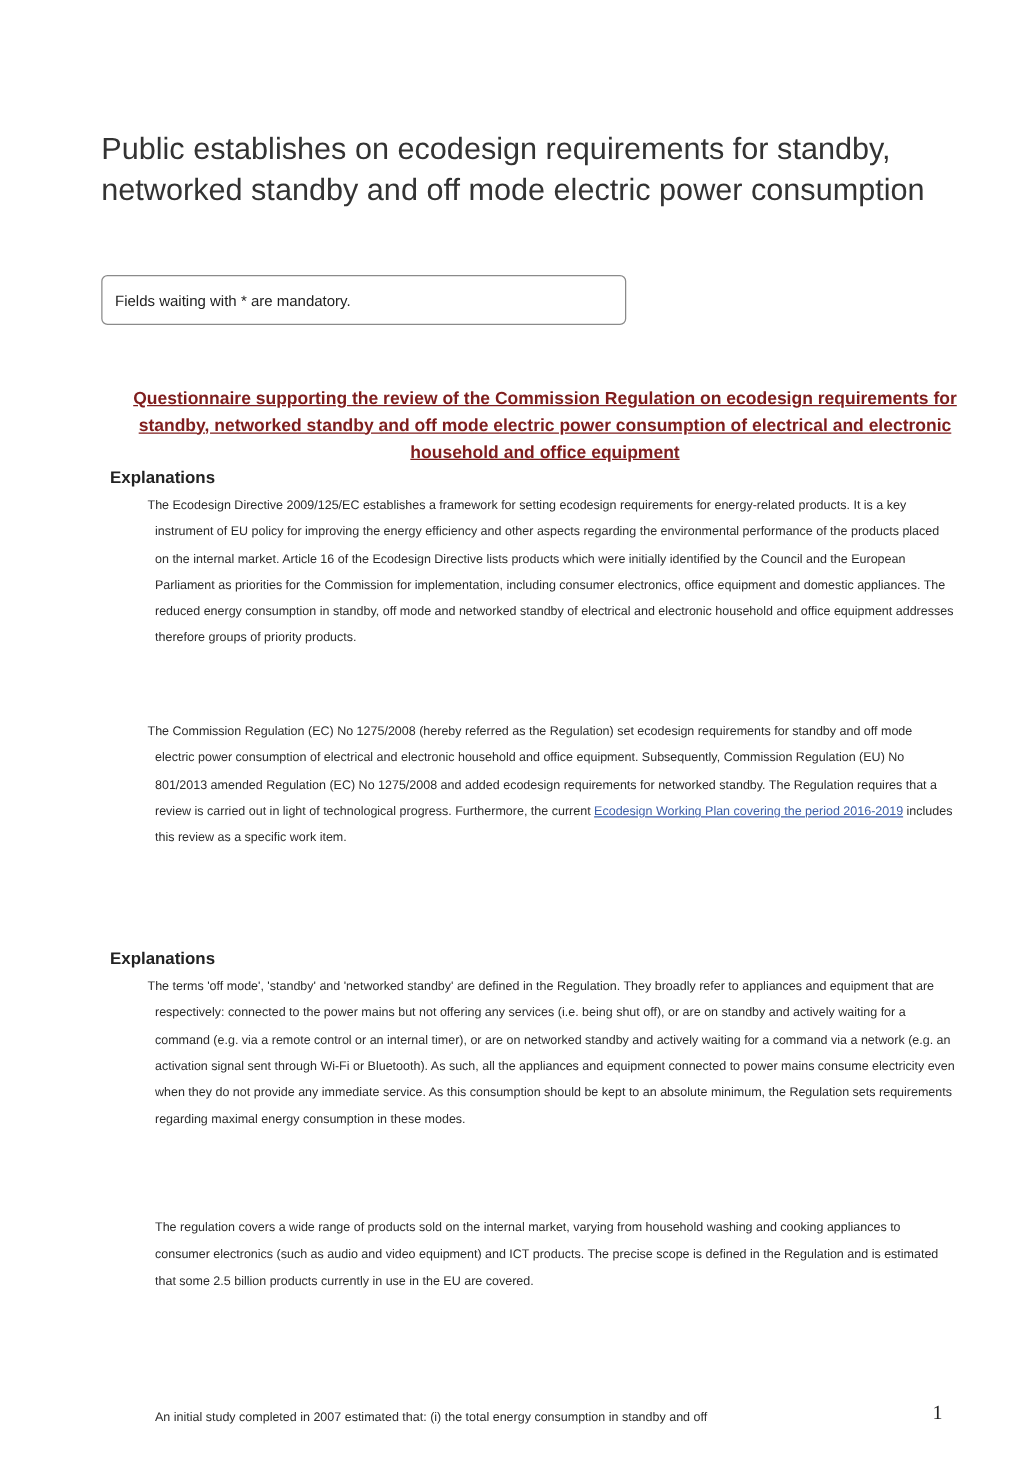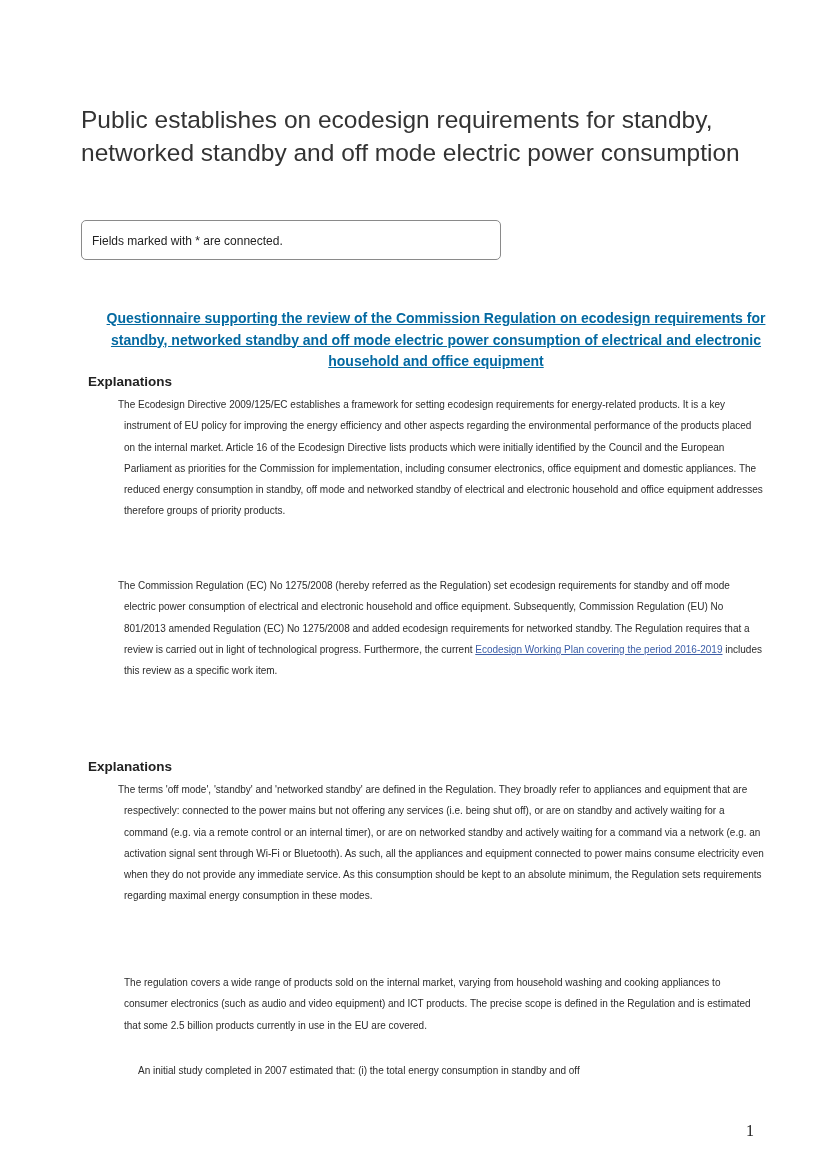--- a/index.html
+++ b/index.html
@@ -11,21 +11,21 @@
       position: absolute; left: 81px; top: 103px; width: 700px;
       font-size: 24.5px; line-height: 33px; color: #333333; font-weight: normal; margin: 0;
     }
     .mandatory-box {
       position: absolute; left: 81px; top: 220px; width: 420px; height: 40px;
       border: 1px solid #8a8a8a; border-radius: 5px; box-sizing: border-box;
       padding: 13px 0 0 10px; font-size: 12px; color: #222;
     }
     .q-heading {
       position: absolute; left: 100px; top: 308px; width: 672px; text-align: center;
-      font-size: 14px; font-weight: bold; line-height: 21.5px; color: #0369a1;
+      font-size: 14px; font-weight: bold; line-height: 21.5px; color: #7f1d1d;
       text-decoration: underline;
     }
     .section-title {
       position: absolute; font-weight: bold; font-size: 13.5px; color: #222;
     }
     .para {
       position: absolute; left: 124px; width: 640px; font-size: 10px; line-height: 21.3px;
       color: #2b2b2b; text-indent: -6px; padding-left: 0;
     }
     .link { color: #3c5ea8; text-decoration: underline; cursor: pointer; }
@@ -33,34 +33,34 @@
       position: absolute; left: 746px; top: 1122px; font-family: "Liberation Serif", serif;
       font-size: 16px; color: #222;
     }
   </style>
 </head>
 <body>
 
 <h1 class="title">Public establishes on ecodesign requirements for standby, networked standby and off mode electric power consumption</h1>
 
 <div class="mandatory-box">
-  <span>Fields marked with * are connected.</span>
+  <span>Fields waiting with * are mandatory.</span>
 </div>
 
 <div class="q-heading">Questionnaire supporting the review of the Commission Regulation on ecodesign requirements for standby, networked standby and off mode electric power consumption of electrical and electronic household and office equipment</div>
 
 <div class="section-title" style="left:88px; top:374px;">Explanations</div>
 
 <div class="para" style="top:394px;">The Ecodesign Directive 2009/125/EC establishes a framework for setting ecodesign requirements for energy-related products. It is a key instrument of EU policy for improving the energy efficiency and other aspects regarding the environmental performance of the products placed on the internal market. Article 16 of the Ecodesign Directive lists products which were initially identified by the Council and the European Parliament as priorities for the Commission for implementation, including consumer electronics, office equipment and domestic appliances. The reduced energy consumption in standby, off mode and networked standby of electrical and electronic household and office equipment addresses therefore groups of priority products.</div>
 
 <div class="para" style="top:575px;">
   <span>The Commission Regulation (EC) No 1275/2008 (hereby referred as the Regulation) set ecodesign requirements for standby and off mode electric power consumption of electrical and electronic household and office equipment. Subsequently, Commission Regulation (EU) No 801/2013 amended Regulation (EC) No 1275/2008 and added ecodesign requirements for networked standby. The Regulation requires that a review is carried out in light of technological progress. Furthermore, the current </span><span class="link">Ecodesign Working Plan covering the period 2016-2019</span><span> includes this review as a specific work item.</span>
 </div>
 
 <div class="section-title" style="left:88px; top:759px;">Explanations</div>
 
 <div class="para" style="top:779px;">The terms 'off mode', 'standby' and 'networked standby' are defined in the Regulation. They broadly refer to appliances and equipment that are respectively: connected to the power mains but not offering any services (i.e. being shut off), or are on standby and actively waiting for a command (e.g. via a remote control or an internal timer), or are on networked standby and actively waiting for a command via a network (e.g. an activation signal sent through Wi-Fi or Bluetooth). As such, all the appliances and equipment connected to power mains consume electricity even when they do not provide any immediate service. As this consumption should be kept to an absolute minimum, the Regulation sets requirements regarding maximal energy consumption in these modes.</div>
 
 <div class="para" style="top:972px; text-indent:0;">The regulation covers a wide range of products sold on the internal market, varying from household washing and cooking appliances to consumer electronics (such as audio and video equipment) and ICT products. The precise scope is defined in the Regulation and is estimated that some 2.5 billion products currently in use in the EU are covered.</div>
 
-<div class="para" style="top:1060px; text-indent:0;margin-left:14px;">An initial study completed in 2007 estimated that: (i) the total energy consumption in standby and off</div>
+<div class="para" style="top:1124px; text-indent:0;">An initial study completed in 2007 estimated that: (i) the total energy consumption in standby and off</div>
 
 <div class="page-number">1</div>
 
 </body></html>

